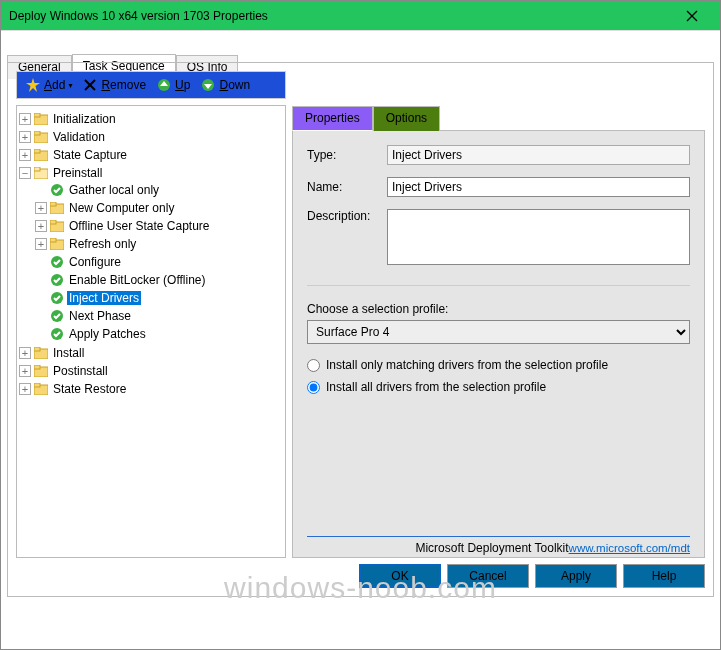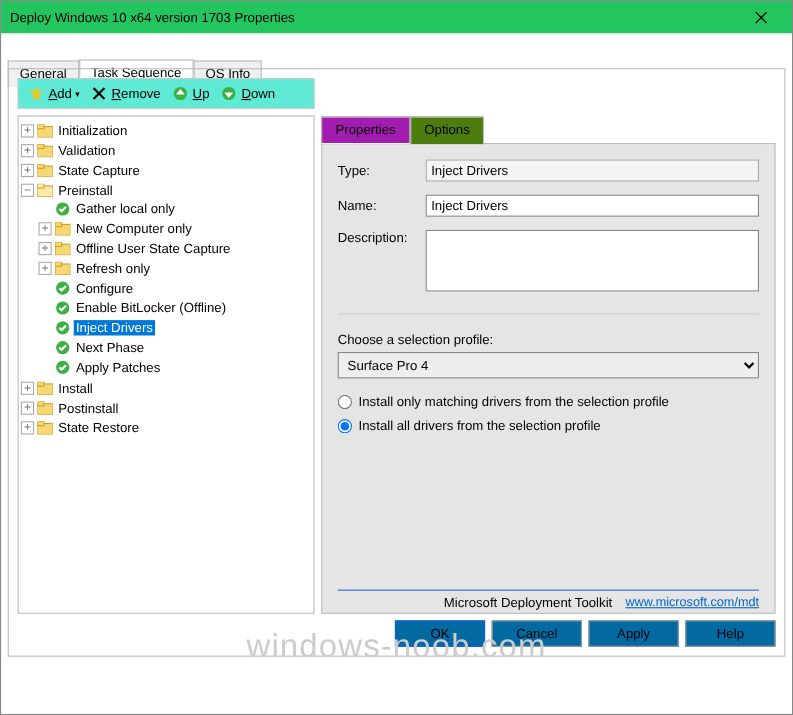--- a/index.html
+++ b/index.html
@@ -52,21 +52,21 @@
   border: 1px solid #bbb;
   margin: 0 6px;
   height: 535px;
   position: relative;
   padding: 8px 8px 8px 8px;
   display: flex;
   flex-direction: column;
 }
 .toolbar {
   border: 1px solid #ccc;
-  background: #5eead4;
+  background: #1d4ed8;
   padding: 3px 4px;
   display: flex;
   align-items: center;
   gap: 2px;
   width: 270px;
 }
 .tool-btn {
   display: flex;
   align-items: center;
   gap: 3px;
@@ -96,21 +96,21 @@
 .right-pane { flex:1; display:flex; flex-direction:column; }
 .inner-tab-row { display:flex; }
 .inner-tab {
   padding: 4px 12px 5px 12px;
   border:1px solid #bbb;
   border-bottom:none;
   background:#4d7c0f;
   cursor:pointer;
   position:relative; top:1px;
 }
-.inner-tab.active { background:#a21caf; border-bottom:1px solid #fff; }
+.inner-tab.active { background:#8b5cf6; border-bottom:1px solid #fff; }
 .props-panel {
   flex:1;
   border:1px solid #bbb;
   padding: 14px 14px 2px 14px;
   display:flex; flex-direction:column;
   background:#e5e5e5;
 }
 .form-row { display:flex; align-items:center; margin-bottom:12px; }
 .form-row label { width:80px; color:#000; }
 .form-row input[type=text] {
@@ -131,21 +131,21 @@
   padding:3px 4px; font:inherit; cursor:pointer;
   appearance: auto;
 }
 .radio-group { margin-top:14px; }
 .radio-row { display:flex; align-items:center; gap:6px; margin-bottom:8px; cursor:pointer;}
 .radio-row input { margin:0; }
 .props-footer {
   margin-top:auto;
   border-top:1px solid #2a6bd0;
   padding-top:4px;
-  display:flex; justify-content:flex-end; align-items:center; gap:12px;
+  display:flex; justify-content:flex-end; align-items:center; 
 }
 .props-footer a { color:#0066cc; text-decoration:underline; font-size:11.5px;}
 .btn-row {
   margin-top:6px;
   display:flex; justify-content:flex-end; gap:6px;
 }
 .btn {
   min-width:82px; height:24px;
   border:1px solid #999; background:#0369a1;
   font:inherit; cursor:pointer;

